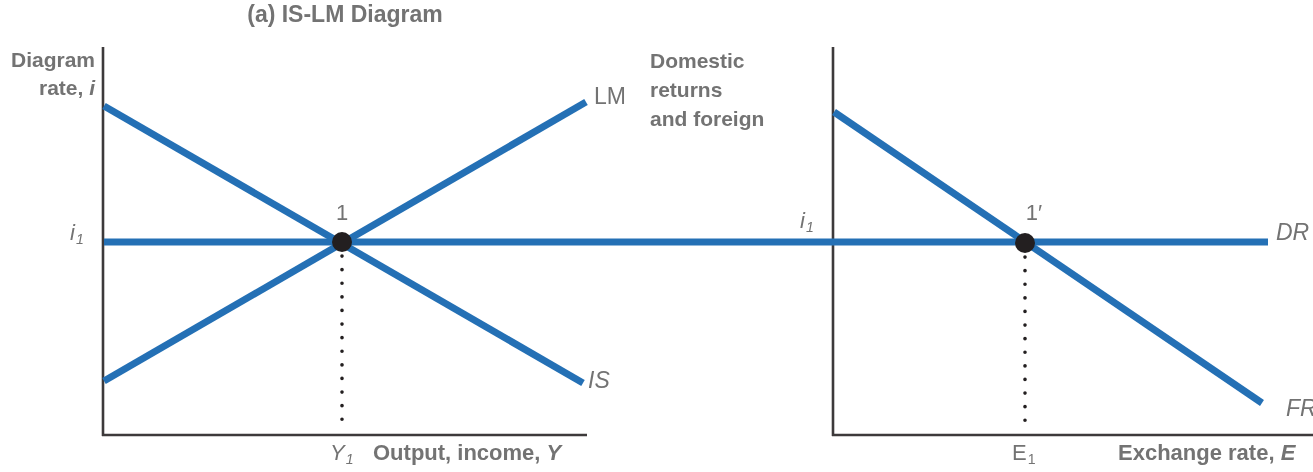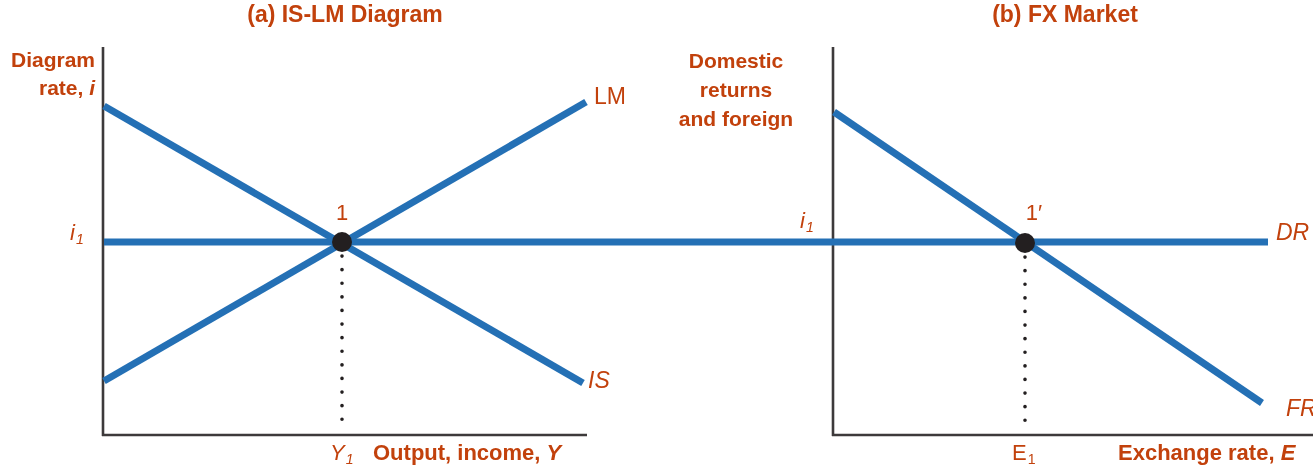--- a/index.html
+++ b/index.html
@@ -7,35 +7,35 @@
     position: relative;
     width: 1313px;
     height: 472px;
     background: #ffffff;
     overflow: hidden;
     font-family: "Liberation Sans", sans-serif;
   }
   #diagram-svg { position: absolute; left: 0; top: 0; }
   .t {
     position: absolute;
-    color: #c2410c;
+    color: #737373;
     white-space: nowrap;
     line-height: 1.1;
   }
   .it { font-style: italic; }
   .sb {
     font-size: 0.64em;
     position: relative;
     top: 0.3em;
     margin-left: 1px;
   }
   #lbl-a-title  { left: 103px;  top: 2px;   width: 484px; text-align: center; font-size: 23px; font-weight: bold; }
   #lbl-b-title  { left: 825px;  top: 2px;   width: 480px; text-align: center; font-size: 23px; font-weight: bold; }
   #lbl-a-ylab   { left: 0px;    top: 46px;  width: 95px;  text-align: right;  font-size: 21px; font-weight: bold; line-height: 28px; }
-  #lbl-b-ylab   { left: 650px;  top: 46px;  width: 172px; text-align: center;  font-size: 21px; font-weight: bold; line-height: 29px; }
+  #lbl-b-ylab   { left: 650px;  top: 46px;  width: 172px; text-align: left;  font-size: 21px; font-weight: bold; line-height: 29px; }
   #lbl-a-i1     { left: 70px;   top: 221px; font-size: 22px; font-style: italic; }
   #lbl-b-i1     { left: 800px;  top: 209px; font-size: 22px; font-style: italic; }
   #lbl-a-pt     { left: 328px;  top: 201px; width: 28px; text-align: center; font-size: 22px; }
   #lbl-b-pt     { left: 1014px; top: 201px; width: 40px; text-align: center; font-size: 22px; }
   #lbl-lm       { left: 594px;  top: 84px;  font-size: 23px; }
   #lbl-is       { left: 588px;  top: 368px; font-size: 23px; font-style: italic; }
   #lbl-dr       { left: 1276px; top: 220px; font-size: 23px; font-style: italic; }
   #lbl-fr       { left: 1272px; top: 396px; font-size: 23px; font-style: italic; margin-left: 14px; }
   #lbl-a-x1     { left: 330px;  top: 441px; font-size: 22px; font-style: italic; }
   #lbl-b-x1     { left: 1012px; top: 441px; font-size: 22px; }
@@ -74,21 +74,20 @@
   <div id="lbl-a-pt" class="t">1</div>
 
   <div id="lbl-lm" class="t">LM</div>
 
   <div id="lbl-is" class="t">IS</div>
 
   <div id="lbl-a-x1" class="t"><span>Y</span><span class="sb">1</span></div>
 
   <div id="lbl-a-xlab" class="t"><span>Output, income, </span><span class="it">Y</span></div>
 
-  <div id="lbl-b-title" class="t">(b) FX Market</div>
 
   <div id="lbl-b-ylab" class="t">
     <div>Domestic</div>
     <div>returns</div>
     <div>and foreign</div>
   </div>
 
   <div id="lbl-b-i1" class="t"><span>i</span><span class="sb">1</span></div>
 
   <div id="lbl-b-pt" class="t">1′</div>

